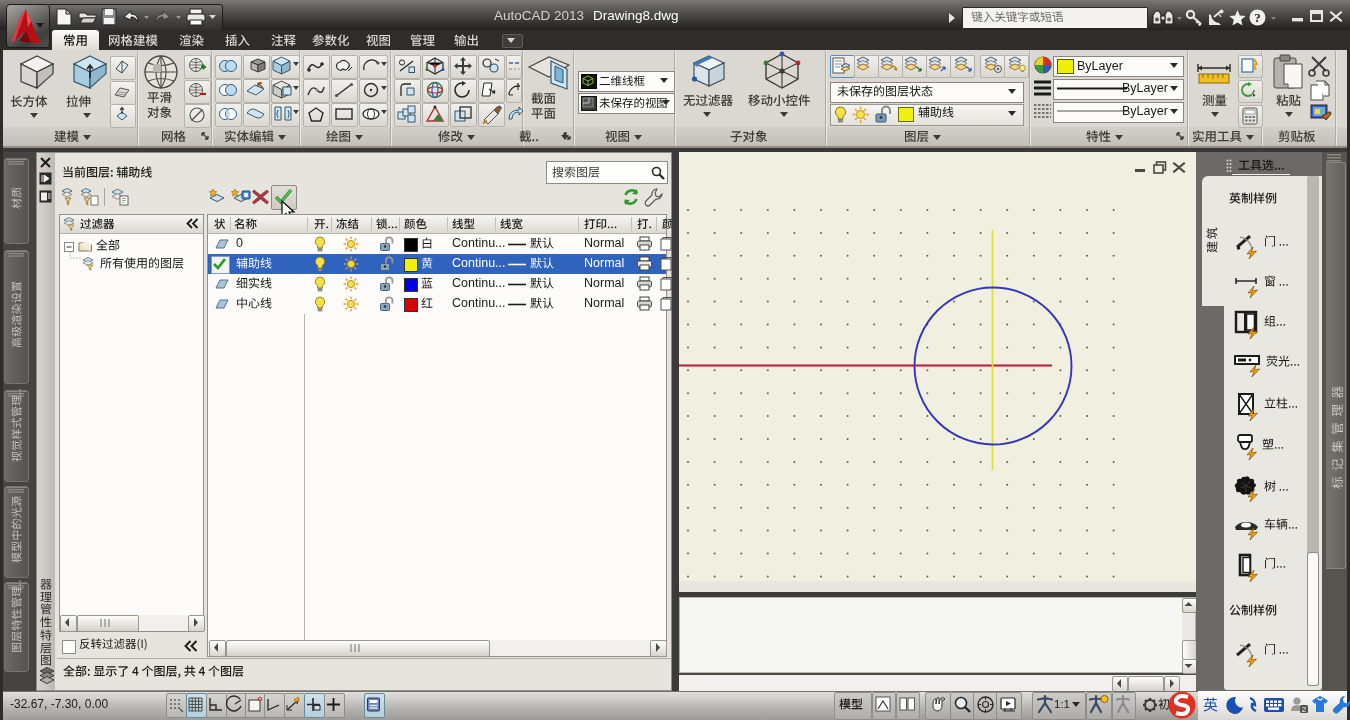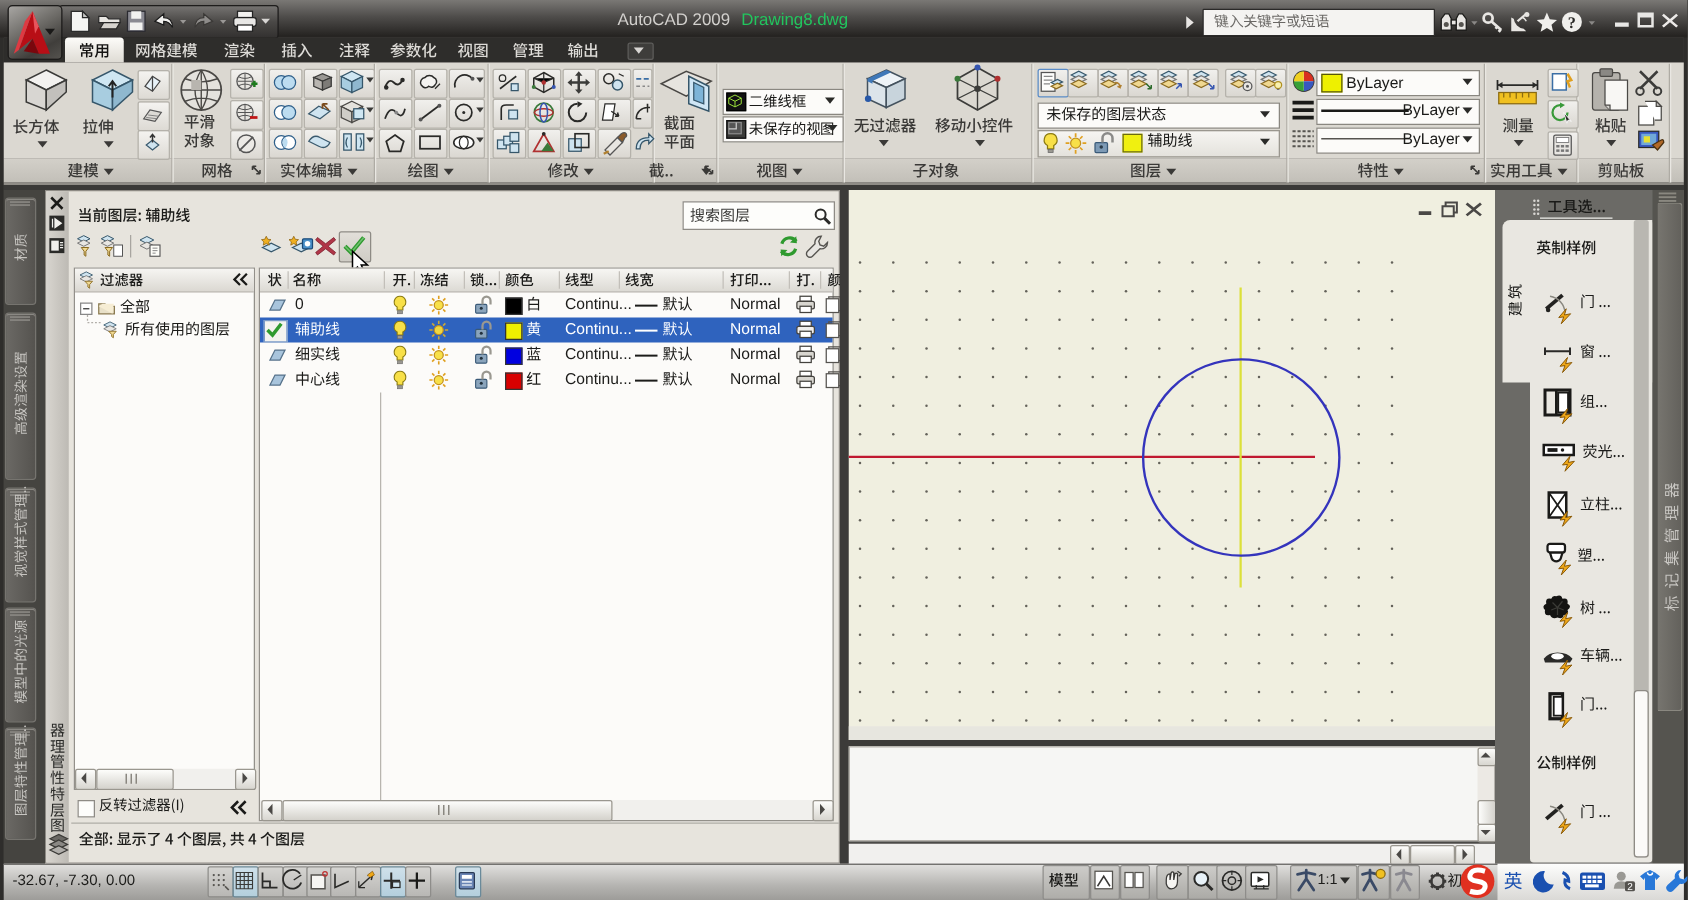--- a/index.html
+++ b/index.html
@@ -215,22 +215,22 @@
       <path d="M0 0 L5 0 L2.5 3 Z" fill="#9a9896"></path>
     </svg>
     <svg width="20.0" height="18.0" viewBox="0 0 20.0 18.0" style="position:absolute;left:186.0px;top:8.0px;overflow:visible">
       <rect x="4" y="1" width="12" height="5" fill="#f2f1ef" stroke="#222"></rect>
       <rect x="1" y="6" width="18" height="7" rx="2" fill="#e8e7e5" stroke="#222"></rect>
       <rect x="4" y="12" width="12" height="5" fill="#fff" stroke="#222"></rect>
     </svg>
     <svg width="7.0" height="4.0" viewBox="0 0 7.0 4.0" style="position:absolute;left:209.0px;top:15.0px;overflow:visible">
       <path d="M0 0 L7 0 L3.5 4 Z" fill="#d8d6d4"></path>
     </svg>
-    <div style="position:absolute;left:494.0px;top:9.0px;font:13.5px/14.9px 'Liberation Sans',sans-serif;color:#d2d0cd;white-space:nowrap">AutoCAD 2009</div>
-    <div style="position:absolute;left:593.0px;top:9.0px;font:13.5px/14.9px 'Liberation Sans',sans-serif;color:#22c55e;white-space:nowrap">Drawing8.dwg</div>
+    <div style="position:absolute;left:494.0px;top:9.0px;font:13.5px/14.9px 'Liberation Sans',sans-serif;color:#d2d0cd;white-space:nowrap">AutoCAD 2013</div>
+    <div style="position:absolute;left:593.0px;top:9.0px;font:13.5px/14.9px 'Liberation Sans',sans-serif;color:#ffffff;white-space:nowrap">Drawing8.dwg</div>
     <svg width="8.0" height="10.0" viewBox="0 0 8.0 10.0" style="position:absolute;left:948.0px;top:13.0px;overflow:visible">
       <path d="M1 0 L7 5 L1 10 Z" fill="#e8e6e4"></path>
     </svg>
     <div style="position:absolute;left:962.0px;top:7.0px;width:184.0px;height:20.0px;background:#f4f3f1;border:1px solid #2a2928;border-radius:1px"></div>
     <svg width="92.0" height="12.9" style="position:absolute;left:972.0px;top:11.0px;overflow:visible">
       <g fill="#6a6865" transform="translate(0,10.12) scale(0.01150,-0.01150) skewX(-8)">
         <use href="#c952e"></use>
         <use href="#c5165" x="1000"></use>
         <use href="#c5173" x="2000"></use>
         <use href="#c952e" x="3000"></use>

